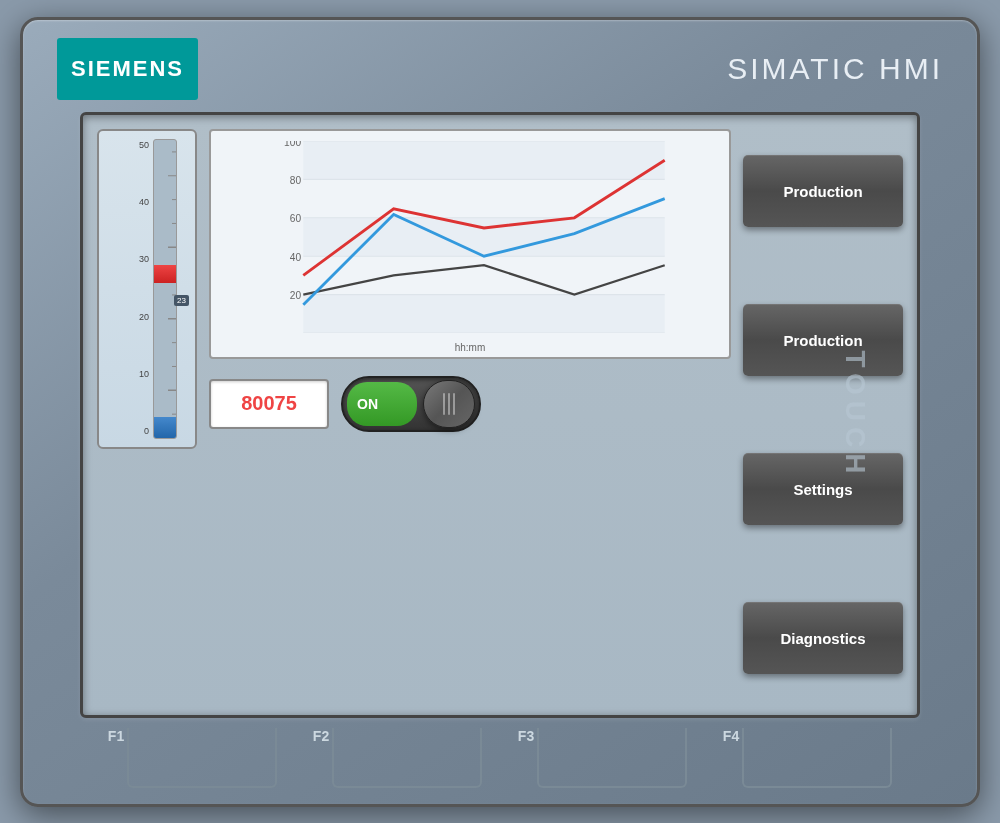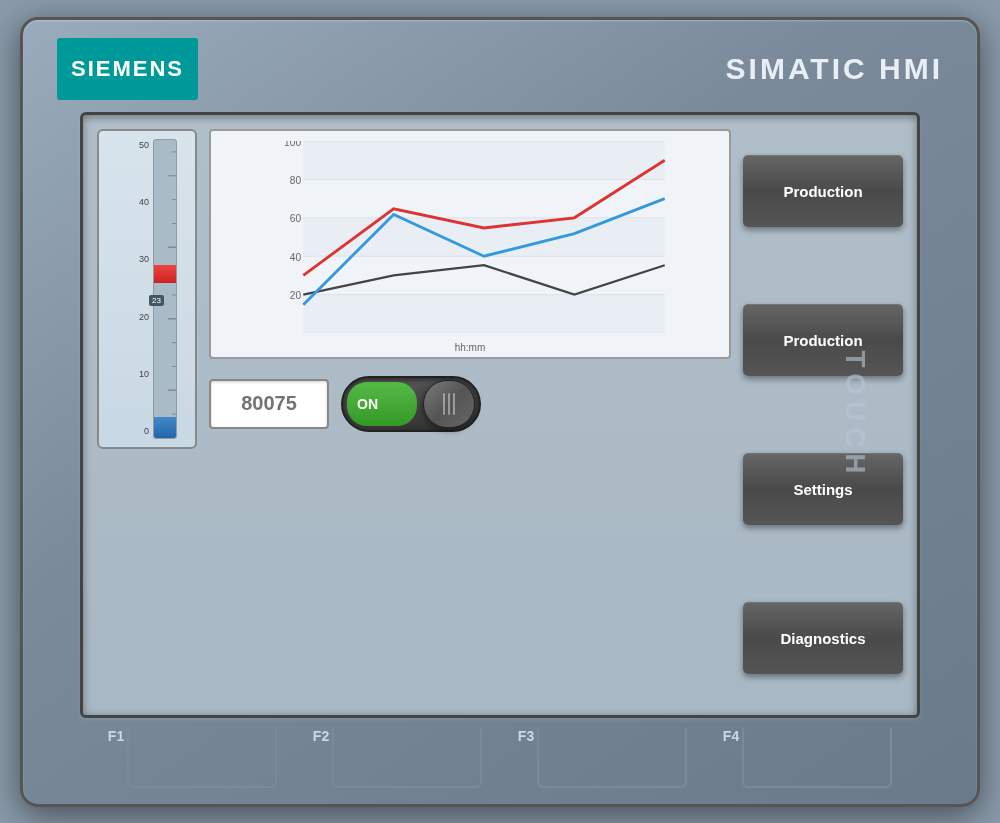--- a/index.html
+++ b/index.html
@@ -48,21 +48,21 @@
     .siemens-logo span {
       color: white;
       font-size: 22px;
       font-weight: 900;
       letter-spacing: 2px;
     }
 
     .product-title {
       color: #e8eef4;
       font-size: 30px;
-      font-weight: 700;
+      font-weight: 400;
       letter-spacing: 3px;
     }
 
     
     .screen-area {
       width: 840px;
       background: linear-gradient(180deg, #b0bec8 0%, #a8b8c4 100%);
       border-radius: 6px;
       border: 3px solid #444;
       box-shadow: inset 0 2px 8px rgba(0,0,0,0.4), 0 2px 4px rgba(255,255,255,0.1);
@@ -215,21 +215,21 @@
       background: white;
       border: 2px solid #888;
       border-radius: 4px;
       width: 120px;
       height: 50px;
       display: flex;
       align-items: center;
       justify-content: center;
       font-size: 20px;
       font-weight: bold;
-      color: #737373;
+      color: #ef4444;
       box-shadow: inset 0 1px 3px rgba(0,0,0,0.2);
     }
 
     .toggle-switch {
       width: 140px;
       height: 56px;
       background: linear-gradient(180deg, #555 0%, #333 100%);
       border-radius: 28px;
       border: 2px solid #222;
       display: flex;
@@ -402,21 +402,21 @@
               <line x1="18" y1="52%" x2="24" y2="52%" stroke="#888" stroke-width="1"></line>
               <line x1="14" y1="60%" x2="24" y2="60%" stroke="#888" stroke-width="1.5"></line>
               <line x1="18" y1="68%" x2="24" y2="68%" stroke="#888" stroke-width="1"></line>
               <line x1="18" y1="76%" x2="24" y2="76%" stroke="#888" stroke-width="1"></line>
               <line x1="14" y1="84%" x2="24" y2="84%" stroke="#888" stroke-width="1.5"></line>
               <line x1="18" y1="92%" x2="24" y2="92%" stroke="#888" stroke-width="1"></line>
             </svg>
             <div class="thermo-fill-red" style="bottom:52%;height:6%;background:linear-gradient(180deg,#ee4444,#cc2222);"></div>
             <div class="thermo-fill-blue" style="bottom:0;height:7%;background:linear-gradient(180deg,#4488cc,#2266aa);"></div>
           </div>
-          <div class="thermo-marker" style="font-size:8px;">23</div>
+          <div class="thermo-marker" style="font-size:8px;margin-left:25px;">23</div>
         </div>
       </div>
     </div>
 
     <div class="center-panel">
 
       <div class="chart-widget">
         <svg class="chart-svg" viewBox="0 0 320 170" xmlns="http://www.w3.org/2000/svg">
 
           <rect x="0" y="0" width="320" height="170" fill="#f0f4f8"></rect>

